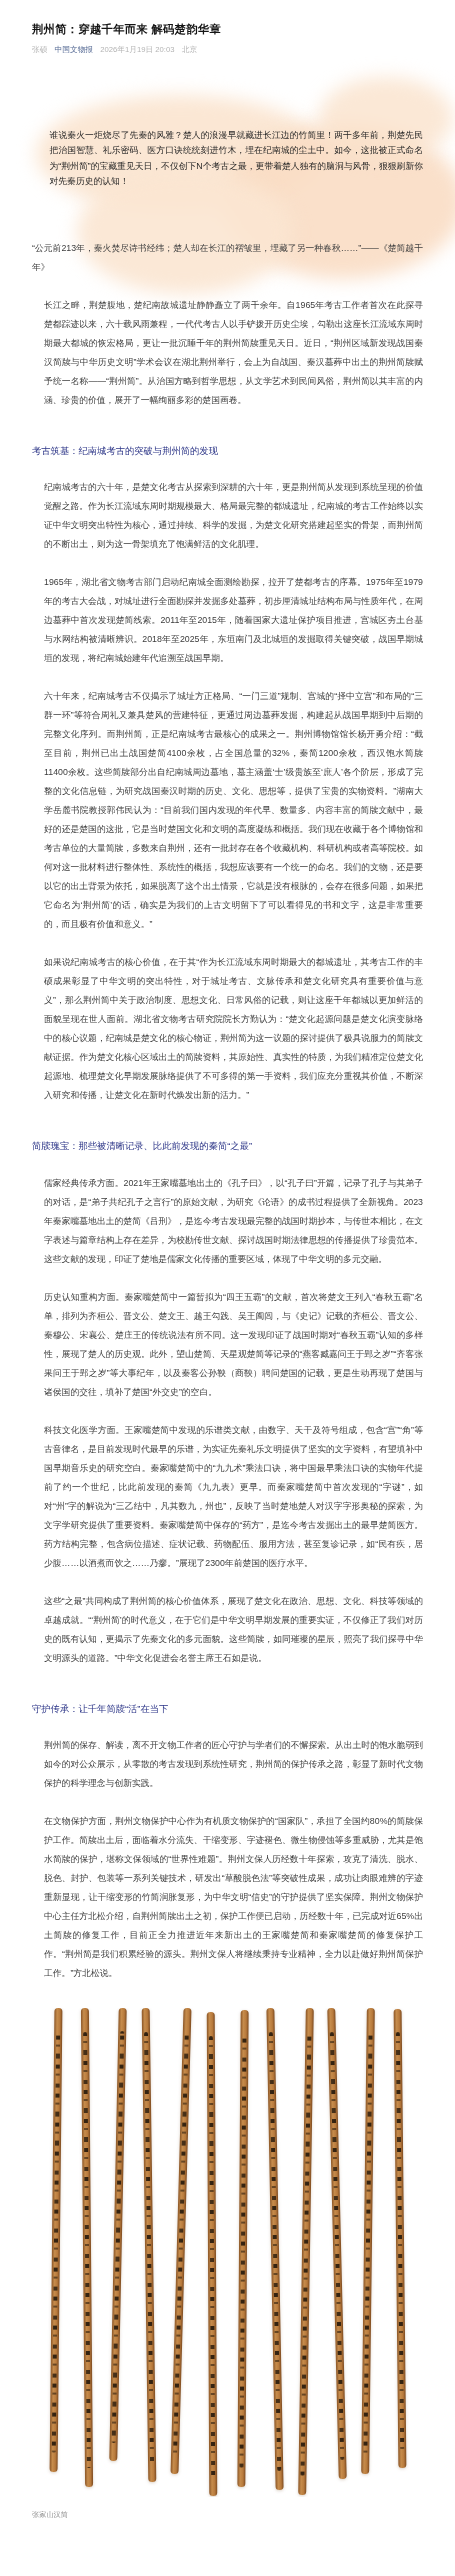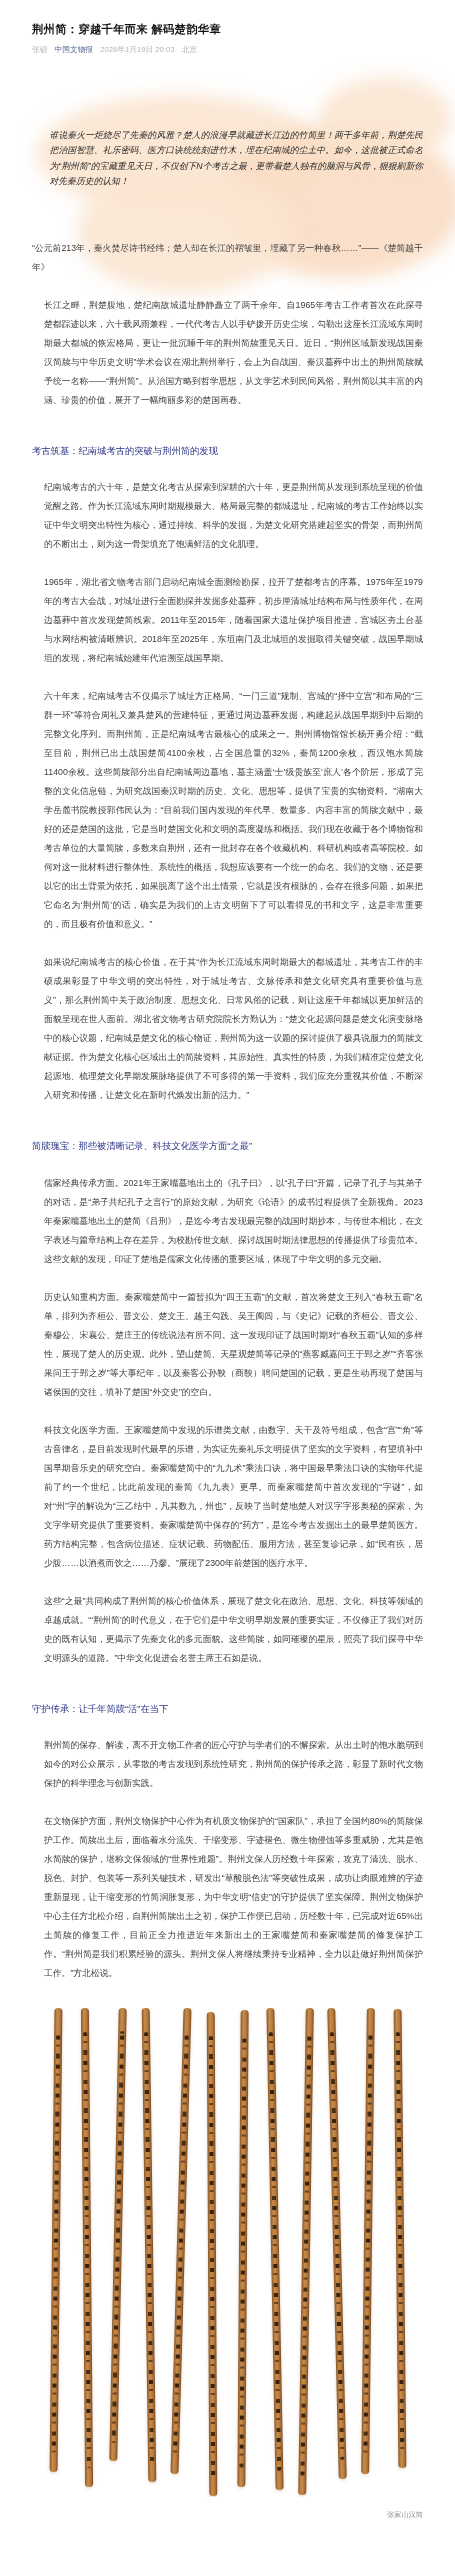--- a/index.html
+++ b/index.html
@@ -27,21 +27,20 @@
   }
   .byline{font-size:7.7px;color:#b4b4b4;margin-bottom:5.2px;}
   .byline span{margin-right:7.2px;}
   .byline .source{color:#576b95;}
 
   .intro{
     position:relative;z-index:2;
     margin:73px 0 0 17.5px;
     font-size:8.8px;line-height:15.5px;color:#262626;
     text-align:justify;
-    font-style:italic;
   }
   .quote{
     margin:49px 0 12px 0;
     font-size:8.8px;line-height:19px;color:#404040;
     text-align:justify;
   }
   .para{
     margin:19px 0 0 12px;
     font-size:8.8px;line-height:19px;color:#3c3c3c;
     text-align:justify;
@@ -78,21 +77,21 @@
   .slip:nth-child(6){height:484px;margin-top:4.1px;transform:rotate(-.3deg);}
   .slip:nth-child(7){height:477px;margin-top:2.1px;transform:rotate(.4deg);}
   .slip:nth-child(8){height:482px;margin-top:0;transform:rotate(-1.1deg);}
   .slip:nth-child(9){height:487px;margin-top:0;transform:rotate(.9deg);}
   .slip:nth-child(10){height:471px;margin-top:0;transform:rotate(-1.4deg);}
   .slip:nth-child(11){height:466px;margin-top:0;transform:rotate(.7deg);}
   .slip:nth-child(12){height:459px;margin-top:1px;transform:rotate(-.6deg);}
   .slip:nth-child(odd)::before{background-position:0 4.6px;}
 
   .caption{
-    margin:13.4px 0 0 0;text-align:right;font-size:7.2px;color:#8f8f8f;
+    margin:13.4px 0 0 0;text-align:left;font-size:7.2px;color:#8f8f8f;
   }
 </style>
 </head>
 <body>
 
 <div class="page">
 
   <div class="blob b1"></div>
   <div class="blob b2"></div>
   <div class="blob b3"></div>
@@ -111,21 +110,21 @@
     <p class="quote">“公元前213年，秦火焚尽诗书经纬；楚人却在长江的褶皱里，埋藏了另一种春秋……”——《楚简越千年》</p>
 
     <p class="para">长江之畔，荆楚腹地，楚纪南故城遗址静静矗立了两千余年。自1965年考古工作者首次在此探寻楚都踪迹以来，六十载风雨兼程，一代代考古人以手铲拨开历史尘埃，勾勒出这座长江流域东周时期最大都城的恢宏格局，更让一批沉睡千年的荆州简牍重见天日。近日，“荆州区域新发现战国秦汉简牍与中华历史文明”学术会议在湖北荆州举行，会上为自战国、秦汉墓葬中出土的荆州简牍赋予统一名称——“荆州简”。从治国方略到哲学思想，从文学艺术到民间风俗，荆州简以其丰富的内涵、珍贵的价值，展开了一幅绚丽多彩的楚国画卷。</p>
 
     <h2 class="heading">考古筑基：纪南城考古的突破与荆州简的发现</h2>
     <p class="para">纪南城考古的六十年，是楚文化考古从探索到深耕的六十年，更是荆州简从发现到系统呈现的价值觉醒之路。作为长江流域东周时期规模最大、格局最完整的都城遗址，纪南城的考古工作始终以实证中华文明突出特性为核心，通过持续、科学的发掘，为楚文化研究搭建起坚实的骨架，而荆州简的不断出土，则为这一骨架填充了饱满鲜活的文化肌理。</p>
     <p class="para">1965年，湖北省文物考古部门启动纪南城全面测绘勘探，拉开了楚都考古的序幕。1975年至1979年的考古大会战，对城址进行全面勘探并发掘多处墓葬，初步厘清城址结构布局与性质年代，在周边墓葬中首次发现楚简线索。2011年至2015年，随着国家大遗址保护项目推进，宫城区夯土台基与水网结构被清晰辨识。2018年至2025年，东垣南门及北城垣的发掘取得关键突破，战国早期城垣的发现，将纪南城始建年代追溯至战国早期。</p>
     <p class="para">六十年来，纪南城考古不仅揭示了城址方正格局、“一门三道”规制、宫城的“择中立宫”和布局的“三群一环”等符合周礼又兼具楚风的营建特征，更通过周边墓葬发掘，构建起从战国早期到中后期的完整文化序列。而荆州简，正是纪南城考古最核心的成果之一。荆州博物馆馆长杨开勇介绍：“截至目前，荆州已出土战国楚简4100余枚，占全国总量的32%，秦简1200余枚，西汉饱水简牍11400余枚。这些简牍部分出自纪南城周边墓地，墓主涵盖‘士’级贵族至‘庶人’各个阶层，形成了完整的文化信息链，为研究战国秦汉时期的历史、文化、思想等，提供了宝贵的实物资料。”湖南大学岳麓书院教授郭伟民认为：“目前我们国内发现的年代早、数量多、内容丰富的简牍文献中，最好的还是楚国的这批，它是当时楚国文化和文明的高度凝练和概括。我们现在收藏于各个博物馆和考古单位的大量简牍，多数来自荆州，还有一批封存在各个收藏机构、科研机构或者高等院校。如何对这一批材料进行整体性、系统性的概括，我想应该要有一个统一的命名。我们的文物，还是要以它的出土背景为依托，如果脱离了这个出土情景，它就是没有根脉的，会存在很多问题，如果把它命名为‘荆州简’的话，确实是为我们的上古文明留下了可以看得见的书和文字，这是非常重要的，而且极有价值和意义。”</p>
     <p class="para">如果说纪南城考古的核心价值，在于其“作为长江流域东周时期最大的都城遗址，其考古工作的丰硕成果彰显了中华文明的突出特性，对于城址考古、文脉传承和楚文化研究具有重要价值与意义”，那么荆州简中关于政治制度、思想文化、日常风俗的记载，则让这座千年都城以更加鲜活的面貌呈现在世人面前。湖北省文物考古研究院院长方勤认为：“楚文化起源问题是楚文化演变脉络中的核心议题，纪南城是楚文化的核心物证，荆州简为这一议题的探讨提供了极具说服力的简牍文献证据。作为楚文化核心区域出土的简牍资料，其原始性、真实性的特质，为我们精准定位楚文化起源地、梳理楚文化早期发展脉络提供了不可多得的第一手资料，我们应充分重视其价值，不断深入研究和传播，让楚文化在新时代焕发出新的活力。”</p>
 
-    <h2 class="heading">简牍瑰宝：那些被清晰记录、科技文化医学方面“之最”</h2>
+    <h2 class="heading">简牍瑰宝：那些被清晰记录、比此前发现的秦简“之最”</h2>
     <p class="para">儒家经典传承方面。2021年王家嘴墓地出土的《孔子曰》，以“孔子曰”开篇，记录了孔子与其弟子的对话，是“弟子共纪孔子之言行”的原始文献，为研究《论语》的成书过程提供了全新视角。2023年秦家嘴墓地出土的楚简《吕刑》，是迄今考古发现最完整的战国时期抄本，与传世本相比，在文字表述与篇章结构上存在差异，为校勘传世文献、探讨战国时期法律思想的传播提供了珍贵范本。这些文献的发现，印证了楚地是儒家文化传播的重要区域，体现了中华文明的多元交融。</p>
     <p class="para">历史认知重构方面。秦家嘴楚简中一篇暂拟为“四王五霸”的文献，首次将楚文王列入“春秋五霸”名单，排列为齐桓公、晋文公、楚文王、越王勾践、吴王阖闾，与《史记》记载的齐桓公、晋文公、秦穆公、宋襄公、楚庄王的传统说法有所不同。这一发现印证了战国时期对“春秋五霸”认知的多样性，展现了楚人的历史观。此外，望山楚简、天星观楚简等记录的“燕客臧嘉问王于郢之岁”“齐客张果问王于郢之岁”等大事纪年，以及秦客公孙鞅（商鞅）聘问楚国的记载，更是生动再现了楚国与诸侯国的交往，填补了楚国“外交史”的空白。</p>
     <p class="para">科技文化医学方面。王家嘴楚简中发现的乐谱类文献，由数字、天干及符号组成，包含“宫”“角”等古音律名，是目前发现时代最早的乐谱，为实证先秦礼乐文明提供了坚实的文字资料，有望填补中国早期音乐史的研究空白。秦家嘴楚简中的“九九术”乘法口诀，将中国最早乘法口诀的实物年代提前了约一个世纪，比此前发现的秦简《九九表》更早。而秦家嘴楚简中首次发现的“字谜”，如对“州”字的解说为“三乙结中，凡其数九，州也”，反映了当时楚地楚人对汉字字形奥秘的探索，为文字学研究提供了重要资料。秦家嘴楚简中保存的“药方”，是迄今考古发掘出土的最早楚简医方。药方结构完整，包含病位描述、症状记载、药物配伍、服用方法，甚至复诊记录，如“民有疾，居少腹……以酒煮而饮之……乃瘳。”展现了2300年前楚国的医疗水平。</p>
     <p class="para">这些“之最”共同构成了荆州简的核心价值体系，展现了楚文化在政治、思想、文化、科技等领域的卓越成就。“‘荆州简’的时代意义，在于它们是中华文明早期发展的重要实证，不仅修正了我们对历史的既有认知，更揭示了先秦文化的多元面貌。这些简牍，如同璀璨的星辰，照亮了我们探寻中华文明源头的道路。”中华文化促进会名誉主席王石如是说。</p>
 
     <h2 class="heading">守护传承：让千年简牍“活”在当下</h2>
     <p class="para">荆州简的保存、解读，离不开文物工作者的匠心守护与学者们的不懈探索。从出土时的饱水脆弱到如今的对公众展示，从零散的考古发现到系统性研究，荆州简的保护传承之路，彰显了新时代文物保护的科学理念与创新实践。</p>
     <p class="para">在文物保护方面，荆州文物保护中心作为有机质文物保护的“国家队”，承担了全国约80%的简牍保护工作。简牍出土后，面临着水分流失、干缩变形、字迹褪色、微生物侵蚀等多重威胁，尤其是饱水简牍的保护，堪称文保领域的“世界性难题”。荆州文保人历经数十年探索，攻克了清洗、脱水、脱色、封护、包装等一系列关键技术，研发出“草酸脱色法”等突破性成果，成功让肉眼难辨的字迹重新显现，让干缩变形的竹简润胀复形，为中华文明“信史”的守护提供了坚实保障。荆州文物保护中心主任方北松介绍，自荆州简牍出土之初，保护工作便已启动，历经数十年，已完成对近65%出土简牍的修复工作，目前正全力推进近年来新出土的王家嘴楚简和秦家嘴楚简的修复保护工作。“荆州简是我们积累经验的源头。荆州文保人将继续秉持专业精神，全力以赴做好荆州简保护工作。”方北松说。</p>
 
     <div class="fig1">

